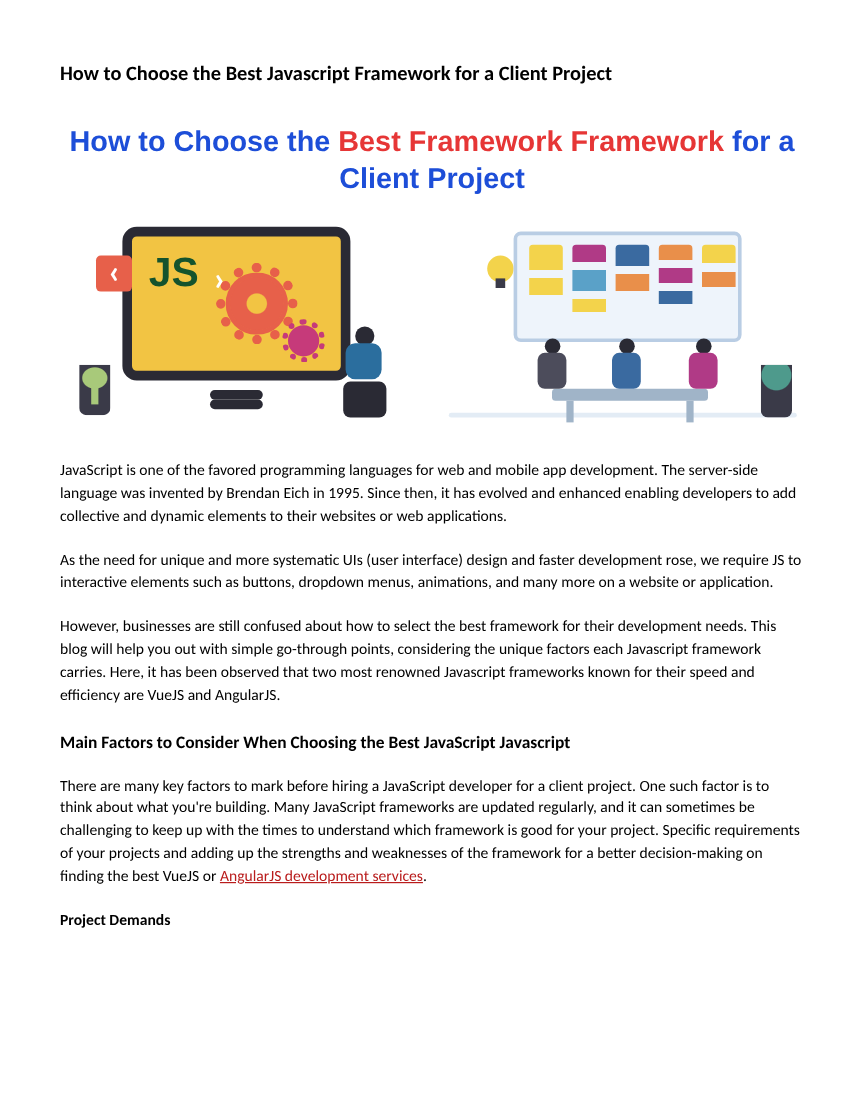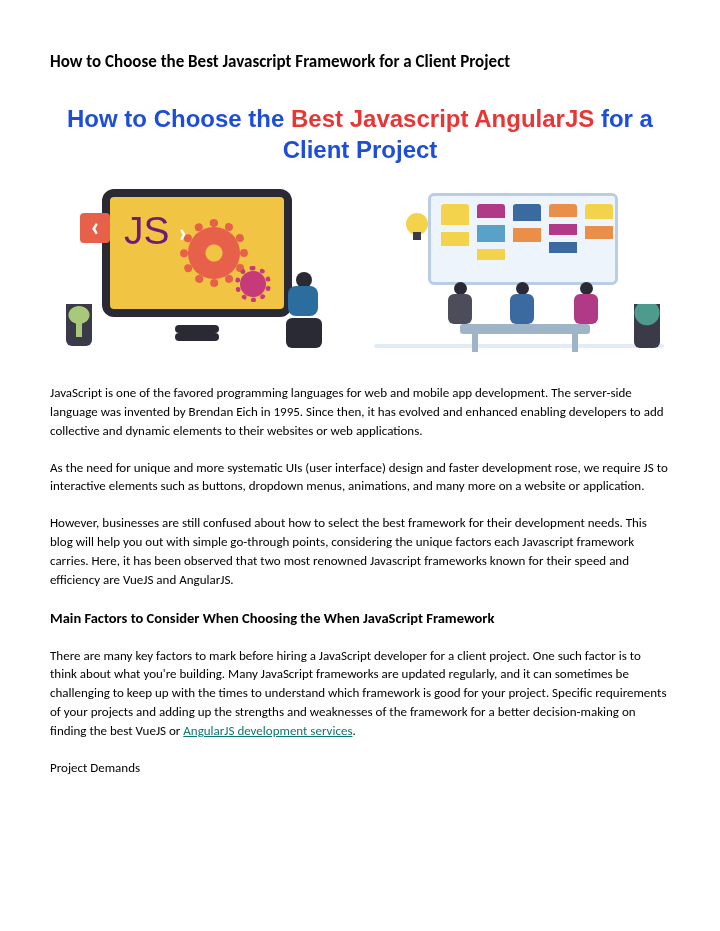--- a/index.html
+++ b/index.html
@@ -47,21 +47,21 @@
       background: #f2c443;
       border: 8px solid #2a2a34;
       border-radius: 12px;
     }
     .monitor::after{
       content:""; position:absolute; left:50%; bottom:-24px;
       transform:translateX(-50%);
       width:44px; height:8px; background:#2a2a34; border-radius:4px;
       box-shadow: 0 8px 0 0 #2a2a34;
     }
-    .js-text { position:absolute; left:14px; top:6px; color:#701a75; font-weight:400; font-size:39px; font-family: Arial; }
+    .js-text { position:absolute; left:14px; top:6px; color:#14532d; font-weight:700; font-size:34px; font-family: Arial; }
     .chev { position:absolute; top:16px; color:#fff; font-size:28px; font-weight:800; }
     .chev.l { left:-30px; background:#e7604a; width:30px; height:30px; text-align:center; line-height:28px; border-radius:4px;}
     .chev.r { left:68px; }
     .gear1 { position:absolute; right:44px; top:30px; width:52px; height:52px; border-radius:50%;
              background: radial-gradient(circle, #f2c443 8px, #e7604a 9px, #e7604a 22px, transparent 23px);
              box-shadow: 0 0 0 4px #e7604a inset; }
     .gear1::before{content:"";position:absolute;inset:-8px;border:8px dotted #e7604a;border-radius:50%;}
     .gear2 { position:absolute; right:18px; bottom:12px; width:26px; height:26px; border-radius:50%;
              background:#c63a7a;}
     .gear2::before{content:"";position:absolute;inset:-5px;border:5px dotted #c63a7a;border-radius:50%;}
@@ -103,37 +103,37 @@
       margin-bottom: 18px;
       text-align: left;
     }
     .section-heading {
       font-size: 14.5px;
       font-weight: bold;
       margin: 6px 0 18px 0;
     }
     .sub-heading {
       font-size: 13px;
-      font-weight: normal;
+      font-weight: bold;
       margin-top: 4px;
     }
     .link {
-      color: #0f766e;
+      color: #b91c1c;
       text-decoration: underline;
       cursor: pointer;
     }
   </style>
 </head>
 <body>
 
 <div class="doc-title">How to Choose the Best Javascript Framework for a Client Project</div>
 
 <div class="hero">
   <div class="hero-headline">
-    <span class="black">How to Choose the </span><span class="red">Best Javascript AngularJS</span><span class="black"> for a Client Project</span>
+    <span class="black">How to Choose the </span><span class="red">Best Framework Framework</span><span class="black"> for a Client Project</span>
   </div>
 
   <div class="illus-row">
     <div class="illus illus-left">
       <div class="monitor">
         <div class="js-text">JS</div>
         <div class="chev l">‹</div>
         <div class="chev r">›</div>
         <div class="gear1"></div>
         <div class="gear2"></div>
@@ -170,19 +170,19 @@
         </div>
       <div class="plant2"></div>
     </div>
   </div>
 </div>
 
 <p class="para">JavaScript is one of the favored programming languages for web and mobile app development. The server-side language was invented by Brendan Eich in 1995. Since then, it has evolved and enhanced enabling developers to add collective and dynamic elements to their websites or web applications.</p>
 <p class="para">As the need for unique and more systematic UIs (user interface) design and faster development rose, we require JS to interactive elements such as buttons, dropdown menus, animations, and many more on a website or application.</p>
 <p class="para">However, businesses are still confused about how to select the best framework for their development needs. This blog will help you out with simple go-through points, considering the unique factors each Javascript framework carries. Here, it has been observed that two most renowned Javascript frameworks known for their speed and efficiency are VueJS and AngularJS.</p>
 
-<div class="section-heading">Main Factors to Consider When Choosing the When JavaScript Framework</div>
+<div class="section-heading">Main Factors to Consider When Choosing the Best JavaScript Javascript</div>
 
 <p class="para">
   <span>There are many key factors to mark before hiring a JavaScript developer for a client project. One such factor is to think about what you're building. Many JavaScript frameworks are updated regularly, and it can sometimes be challenging to keep up with the times to understand which framework is good for your project. Specific requirements of your projects and adding up the strengths and weaknesses of the framework for a better decision-making on finding the best VueJS or </span><a class="link">AngularJS development services</a><span>.</span>
 </p>
 
 <div class="sub-heading">Project Demands</div>
 
 </body></html>

